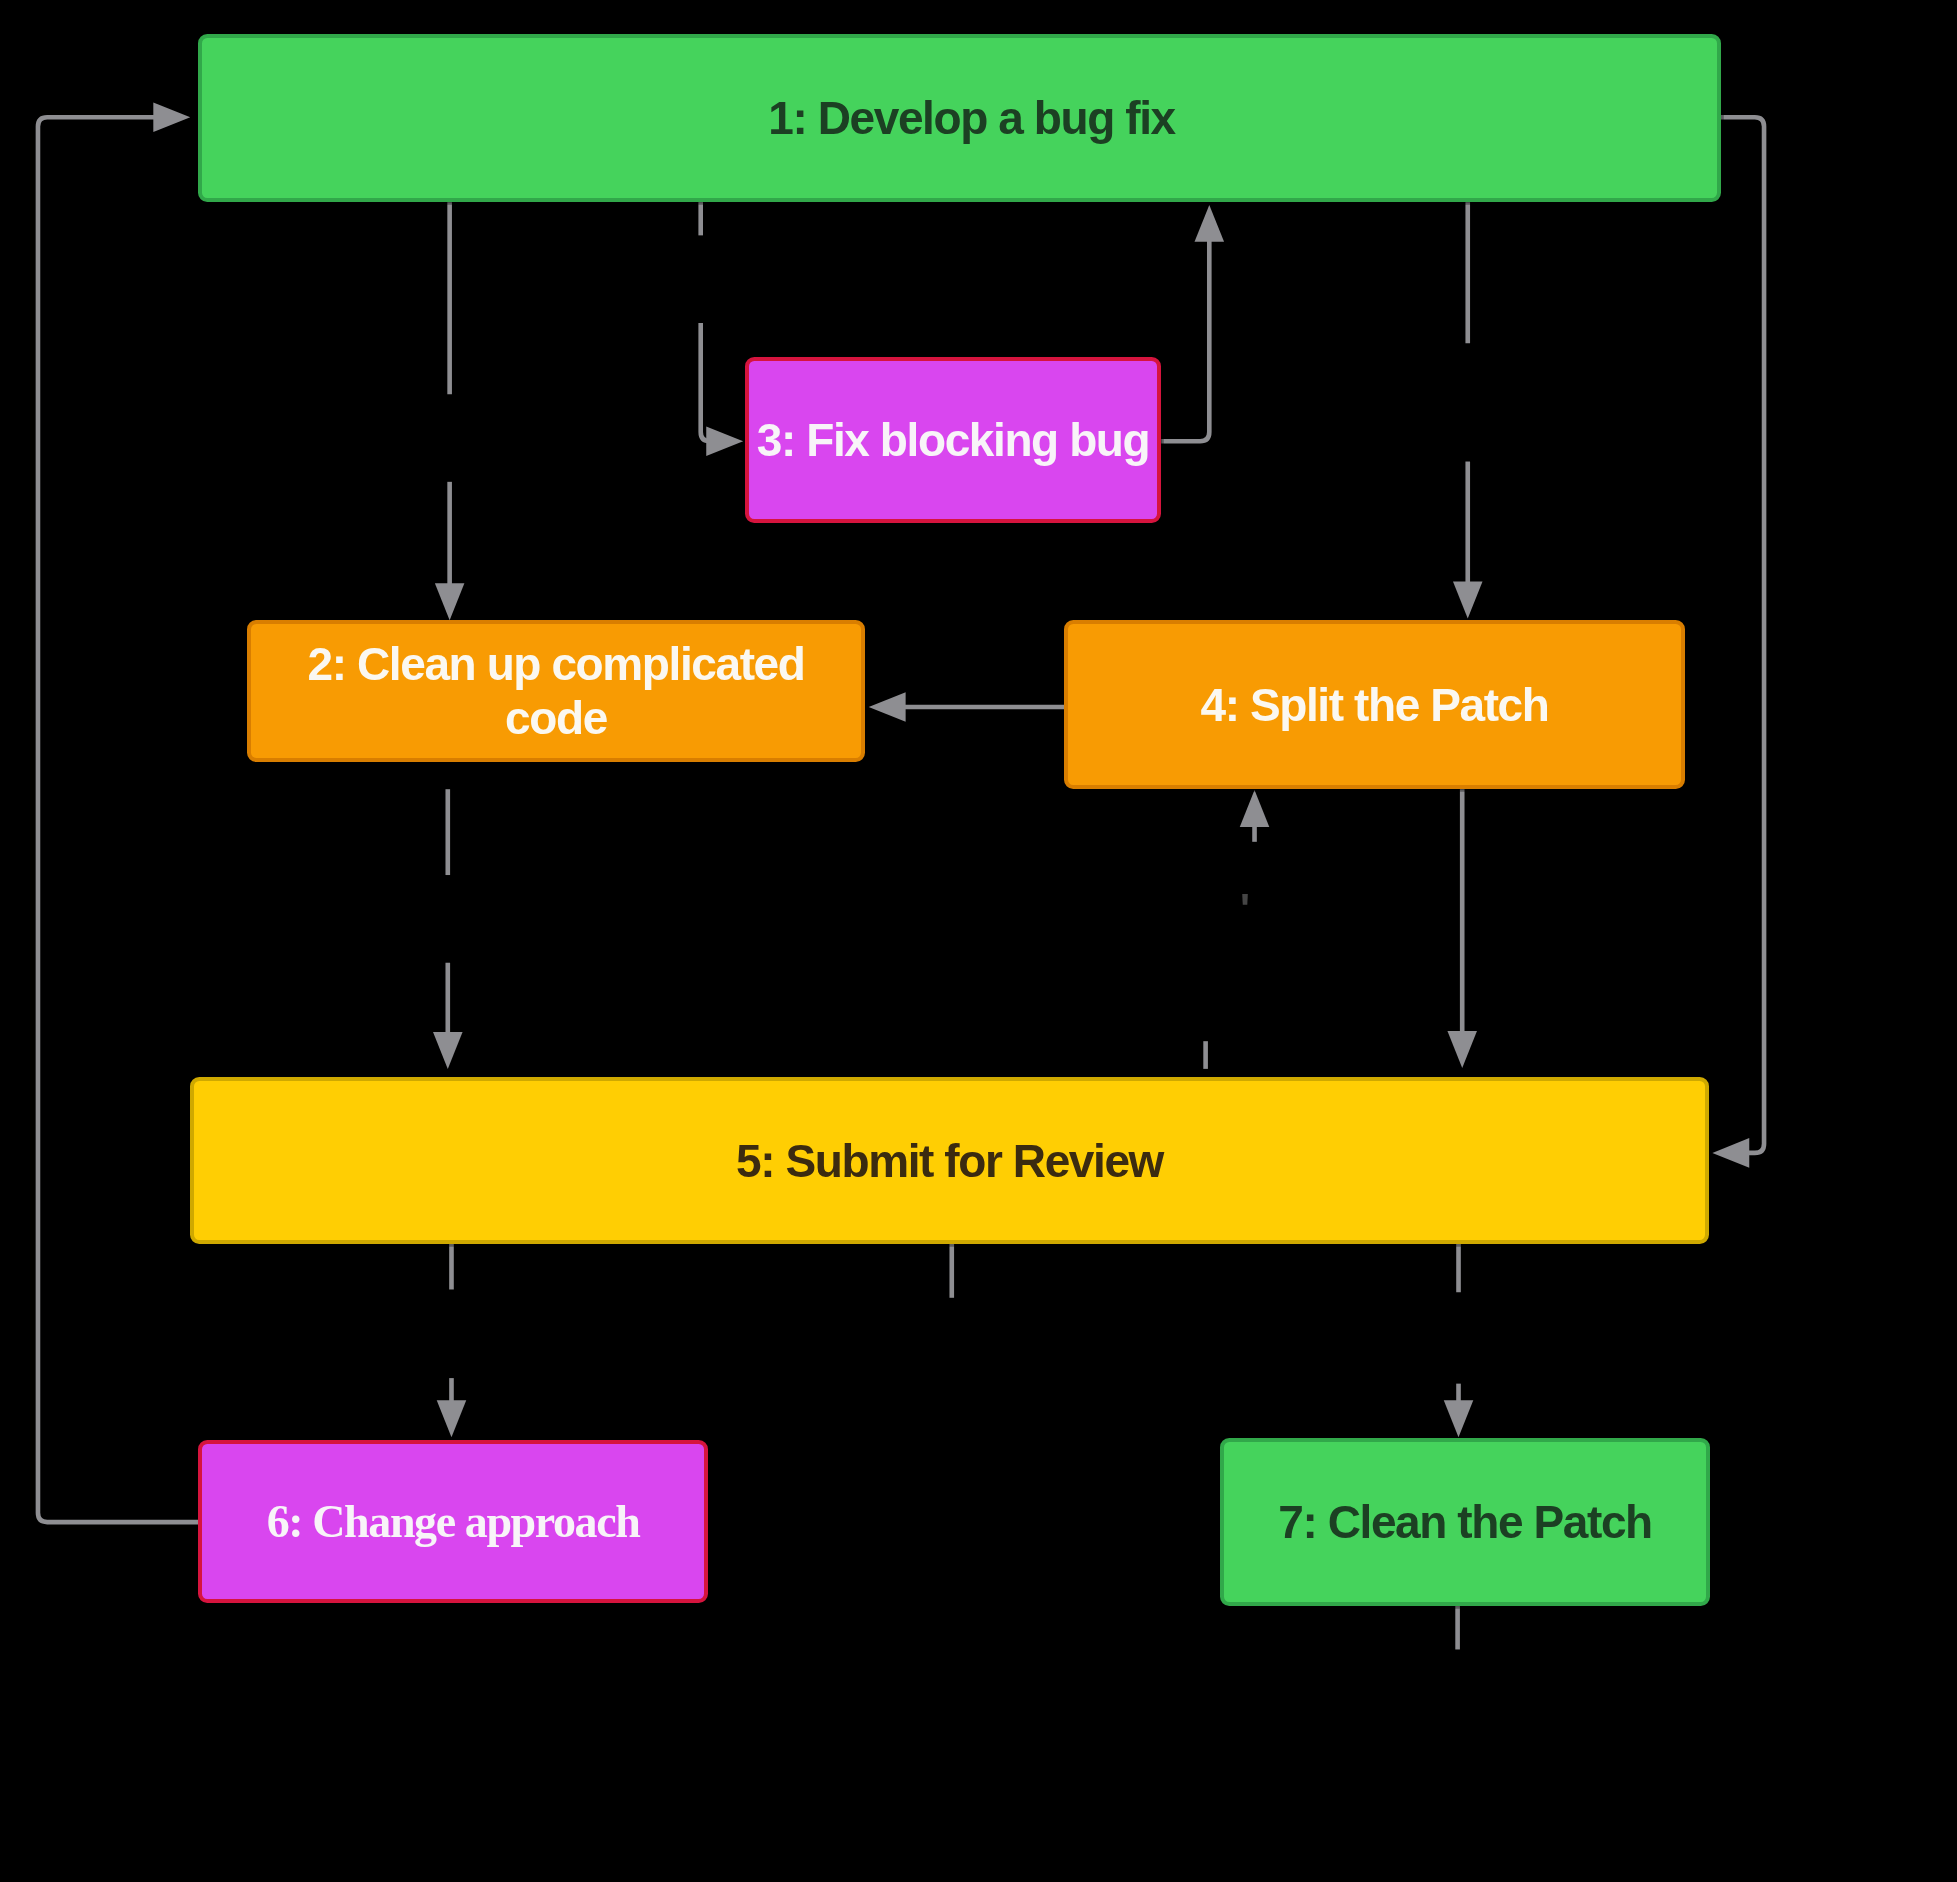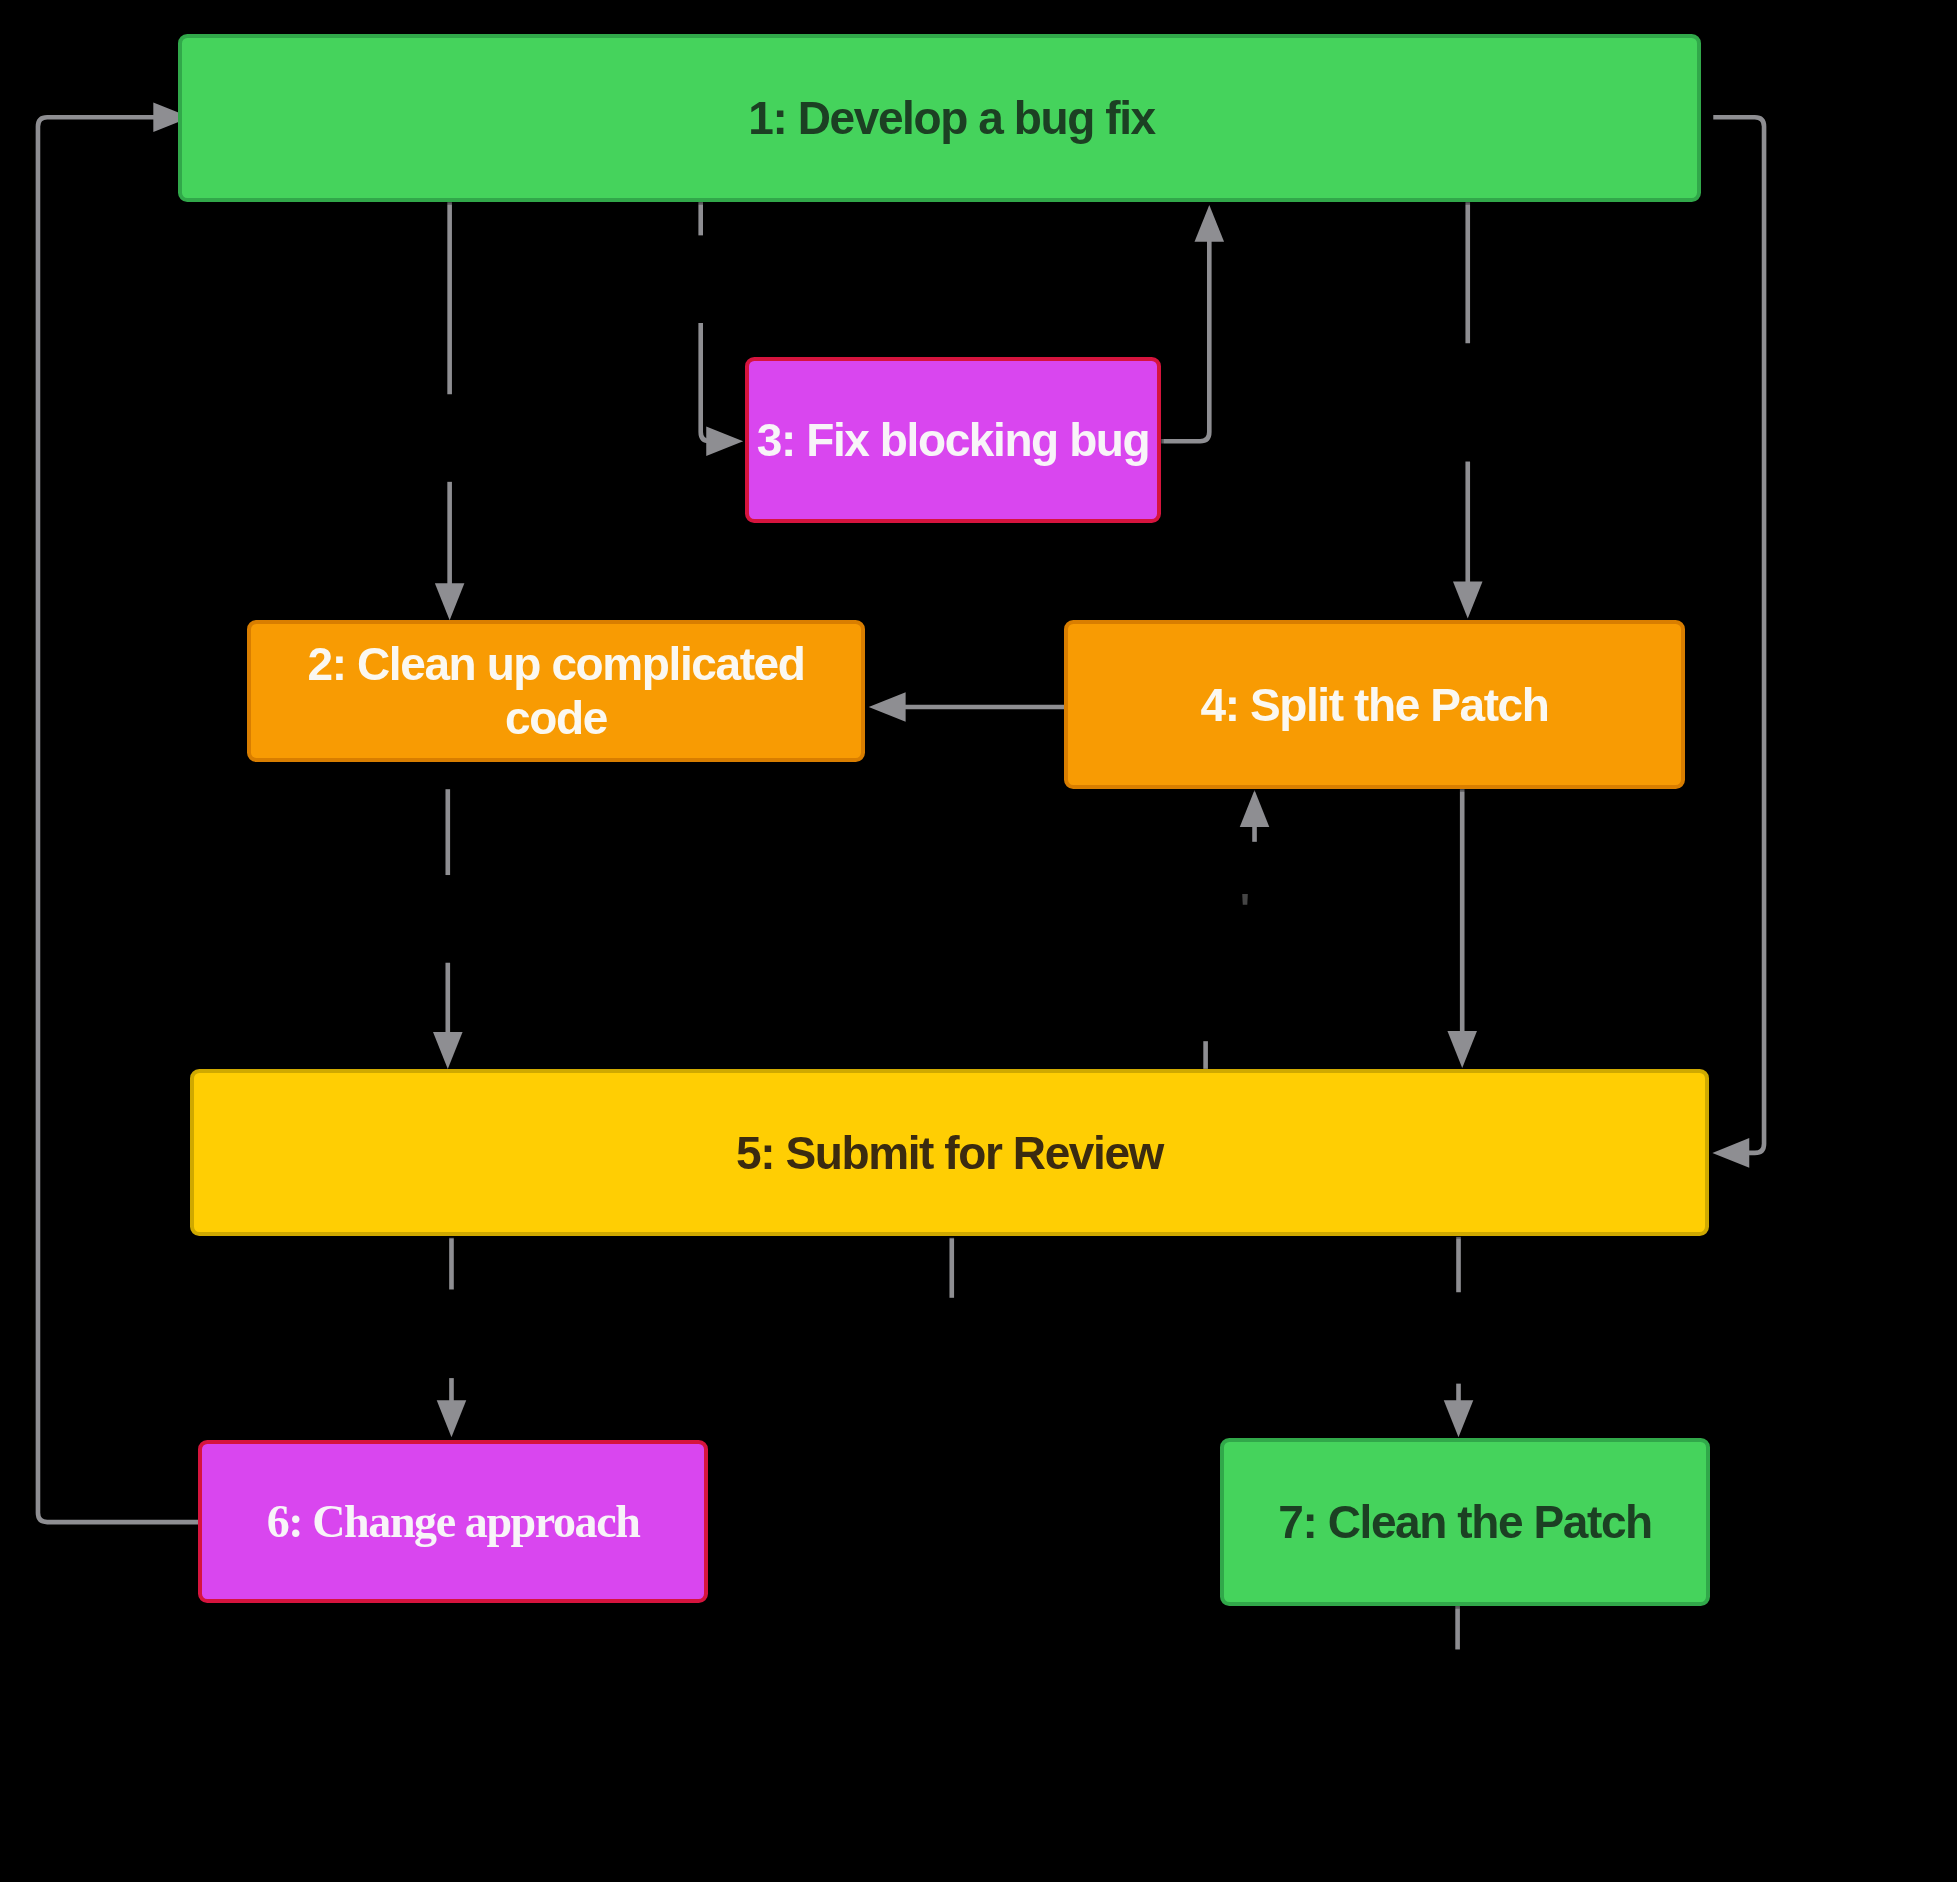--- a/index.html
+++ b/index.html
@@ -31,21 +31,21 @@
     justify-content: center;
     text-align: center;
     font-weight: bold;
     font-size: 46px;
     letter-spacing: -1.4px;
     box-shadow: 2.8px 2.8px 0 rgba(0,0,0,0.35);
   }
   .node-green  { background: #45D35C; border: 4.6px solid #31A84A; color: #1C4023; }
   .node-orange { background: #F89B03; border: 4.6px solid #D97E00; color: #FBF8F1; }
   .node-red    { background: #d946ef; border: 4.6px solid #D6143E; color: #F8F4F8; }
-  .node-yellow { background: #FFCE03; border: 4.6px solid #CFA900; color: #3B2B10; }
+  .node-yellow { background: #FFCE03; border: 4.6px solid #CFA900; color: #3B2B10; margin-top: 8px; }
   #label-artifact {
     position: absolute;
     left: 1240px; top: 888px;
     color: #454545;
     font-size: 42px;
     font-weight: bold;
     line-height: 1;
   }
 </style>
 </head>
@@ -126,21 +126,21 @@
       <path class="edge-line" d="M 1031 1341 L 1031 1406"></path>
     </g>
 
     <g>
       <path class="edge-line" d="M 1579 1740 L 1579 1787"></path>
     </g>
   </svg>
 
   <span id="label-artifact">'</span>
 
-  <div class="node node-green" style="left:178px;  top:34px;   width:1523px; height:168px;padding-left:24px;">
+  <div class="node node-green" style="left:198px;  top:34px;   width:1523px; height:168px;padding-left:24px;">
     <span>1: Develop a bug fix</span>
   </div>
 
   <div class="node node-red" style="left:745px;  top:357px;  width:416px;  height:166px;">
     <span>3: Fix blocking bug</span>
   </div>
 
   <div class="node node-orange" style="left:247px;  top:620px;  width:618px;  height:142px;">
     <span>2: Clean up complicated code</span>
   </div>

